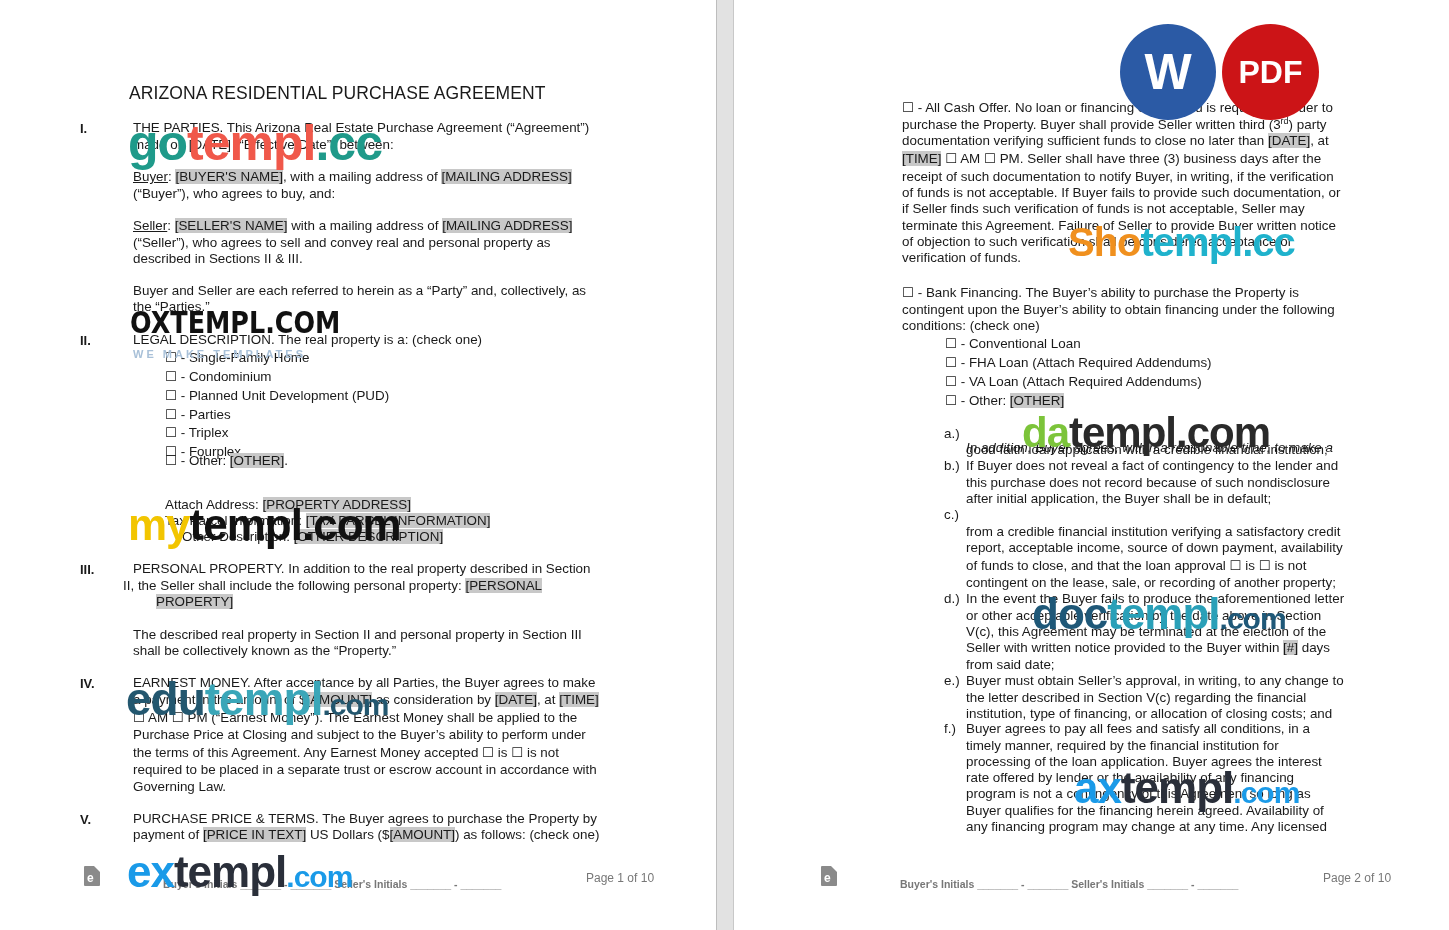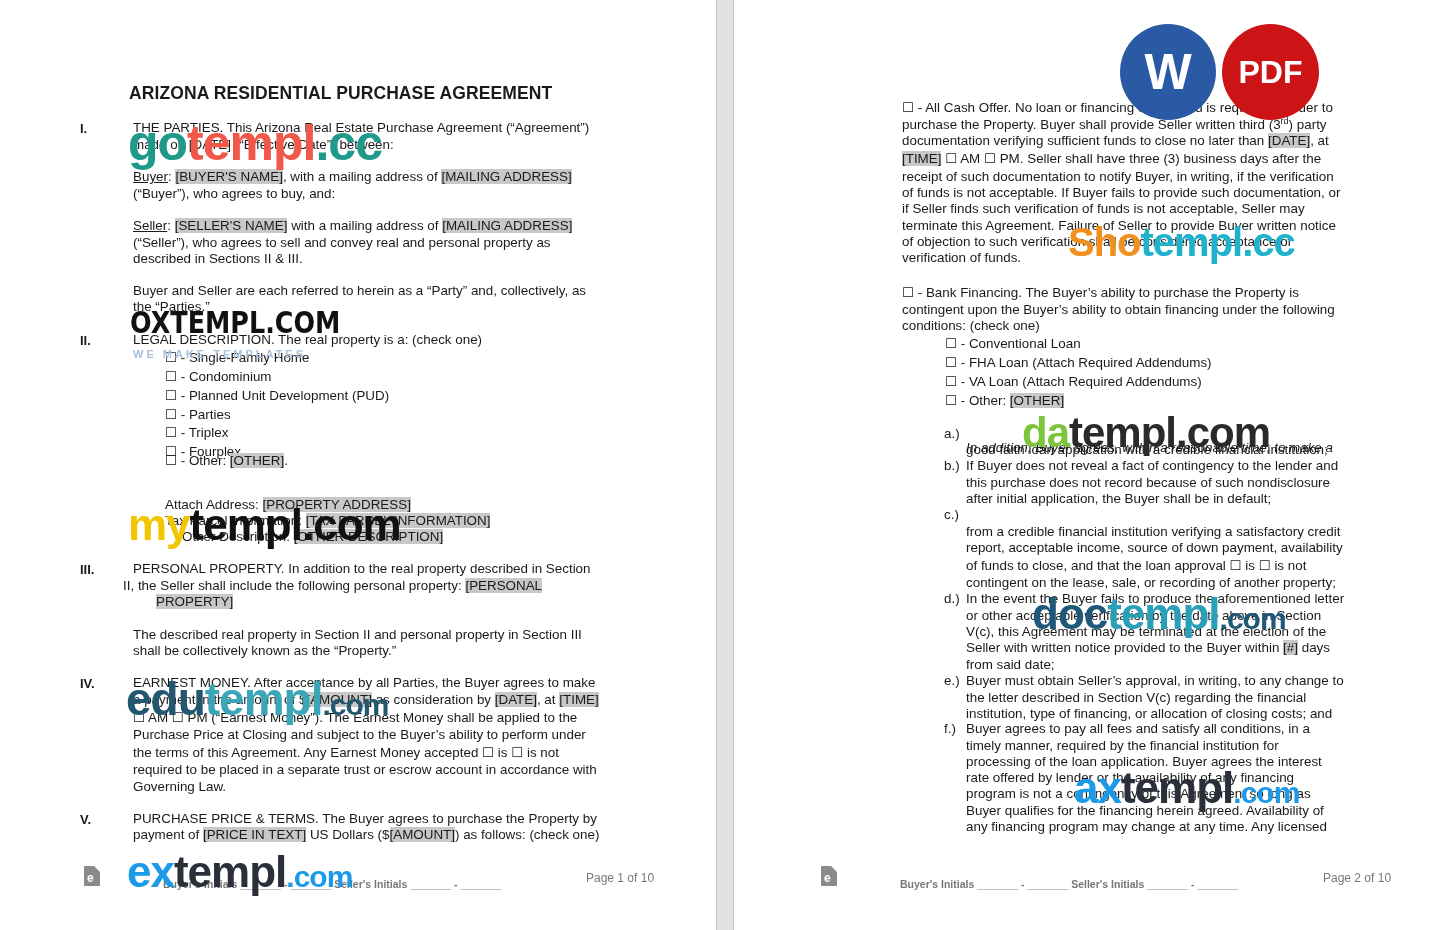--- a/index.html
+++ b/index.html
@@ -2,21 +2,21 @@
 <html><head>
 <meta charset="utf-8">
 <style>
   html, body { margin:0; padding:0; }
   body { width:1449px; height:930px; background:#ffffff; position:relative; overflow:hidden; font-family:"Liberation Sans", sans-serif; color:#1a1a1a; }
   .page { position:absolute; top:0; height:930px; background:#ffffff; }
   #page1 { left:0; width:716px; }
   #page2 { left:734px; width:715px; }
   .gutter { position:absolute; left:716px; top:0; width:18px; height:930px; background:#e2e2e2; border-left:1px solid #bdbdbd; border-right:1px solid #c8c8c8; box-sizing:border-box; }
   .t { position:absolute; font-size:13.4px; line-height:16.6px; white-space:nowrap; }
-  .title { position:absolute; left:129px; top:83px; font-size:17.5px; font-weight:bold; letter-spacing:0.1px; }
+  .title { position:absolute; left:129px; top:83px; font-size:17.5px; font-weight:normal; letter-spacing:0.1px; }
   .num { position:absolute; font-size:13px; font-weight:bold; }
   b { font-weight:normal;text-align:center; }
   .u { text-decoration:underline; }
   .hl { background:#c8c8c8; }
   .sup { font-size:9px; vertical-align:super; line-height:0; }
   .footer-icon { position:absolute; width:16px; height:20px; background:#8a8a8a; border-radius:1px; }
   .footer-icon::before { content:""; position:absolute; right:0; top:0; border-style:solid; border-width:0 6px 6px 0; border-color:transparent #fff transparent transparent; }
   .footer-icon span { position:absolute; left:3px; top:5px; color:#fff; font-weight:bold; font-size:12px; line-height:14px; }
   .initials { position:absolute; font-size:10.5px; font-weight:bold; color:#777; white-space:nowrap; }
   .pageno { position:absolute; font-size:12px; color:#777; }

